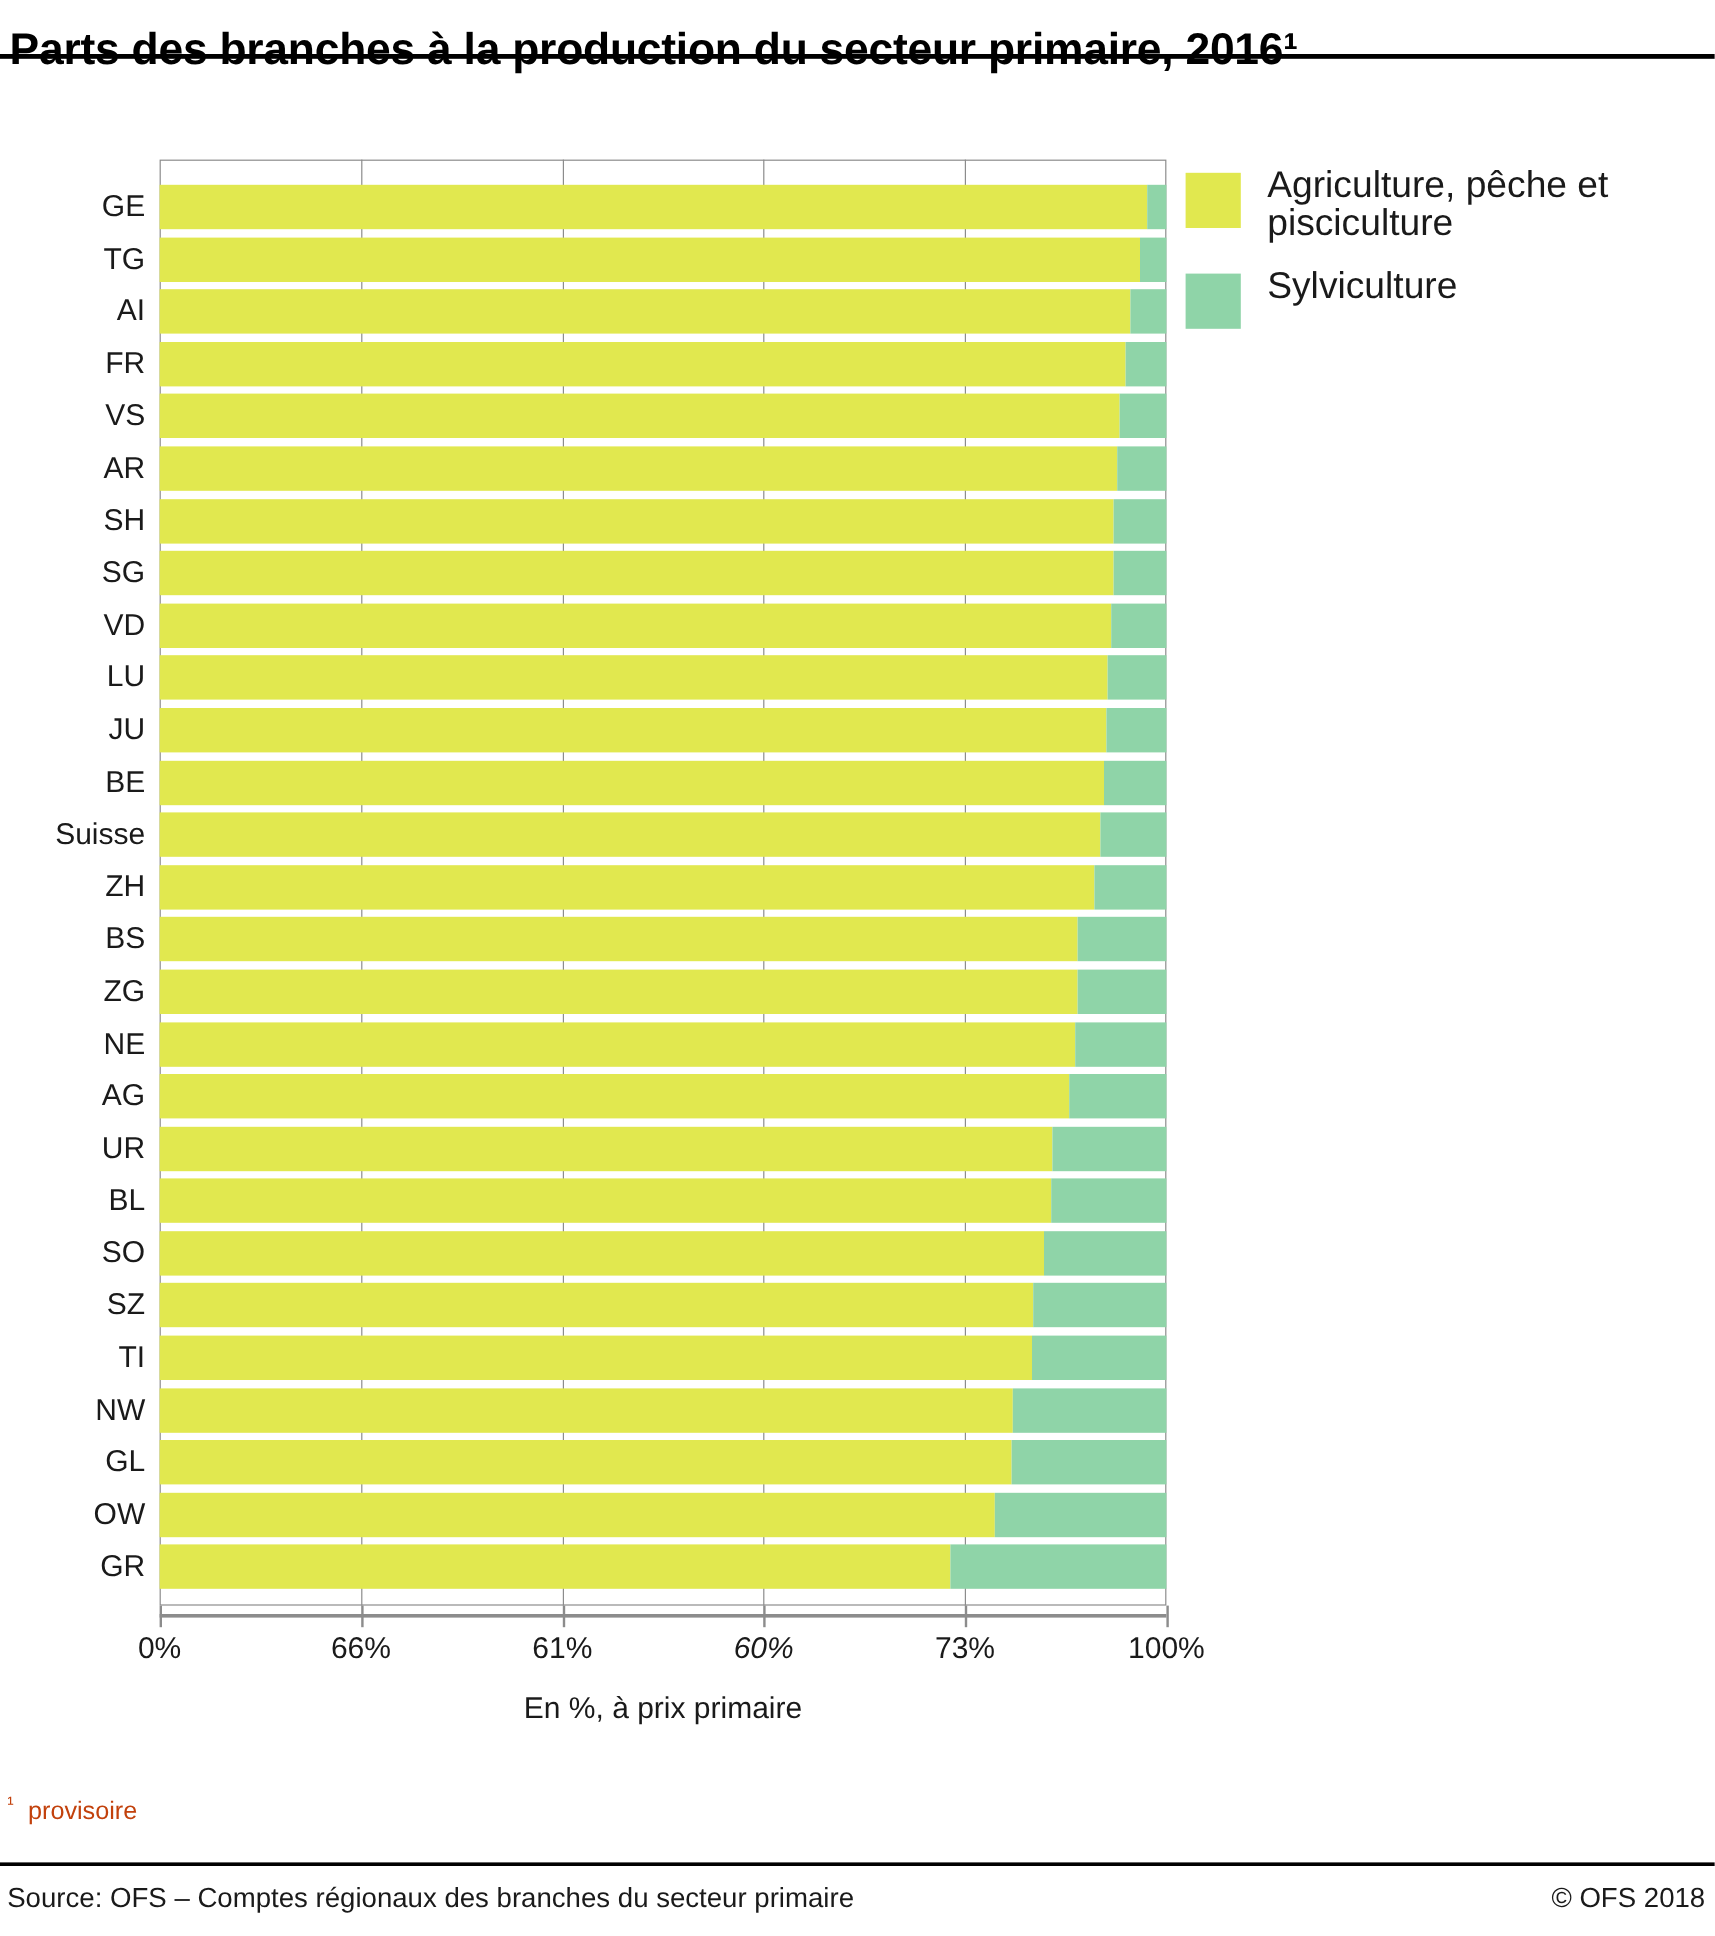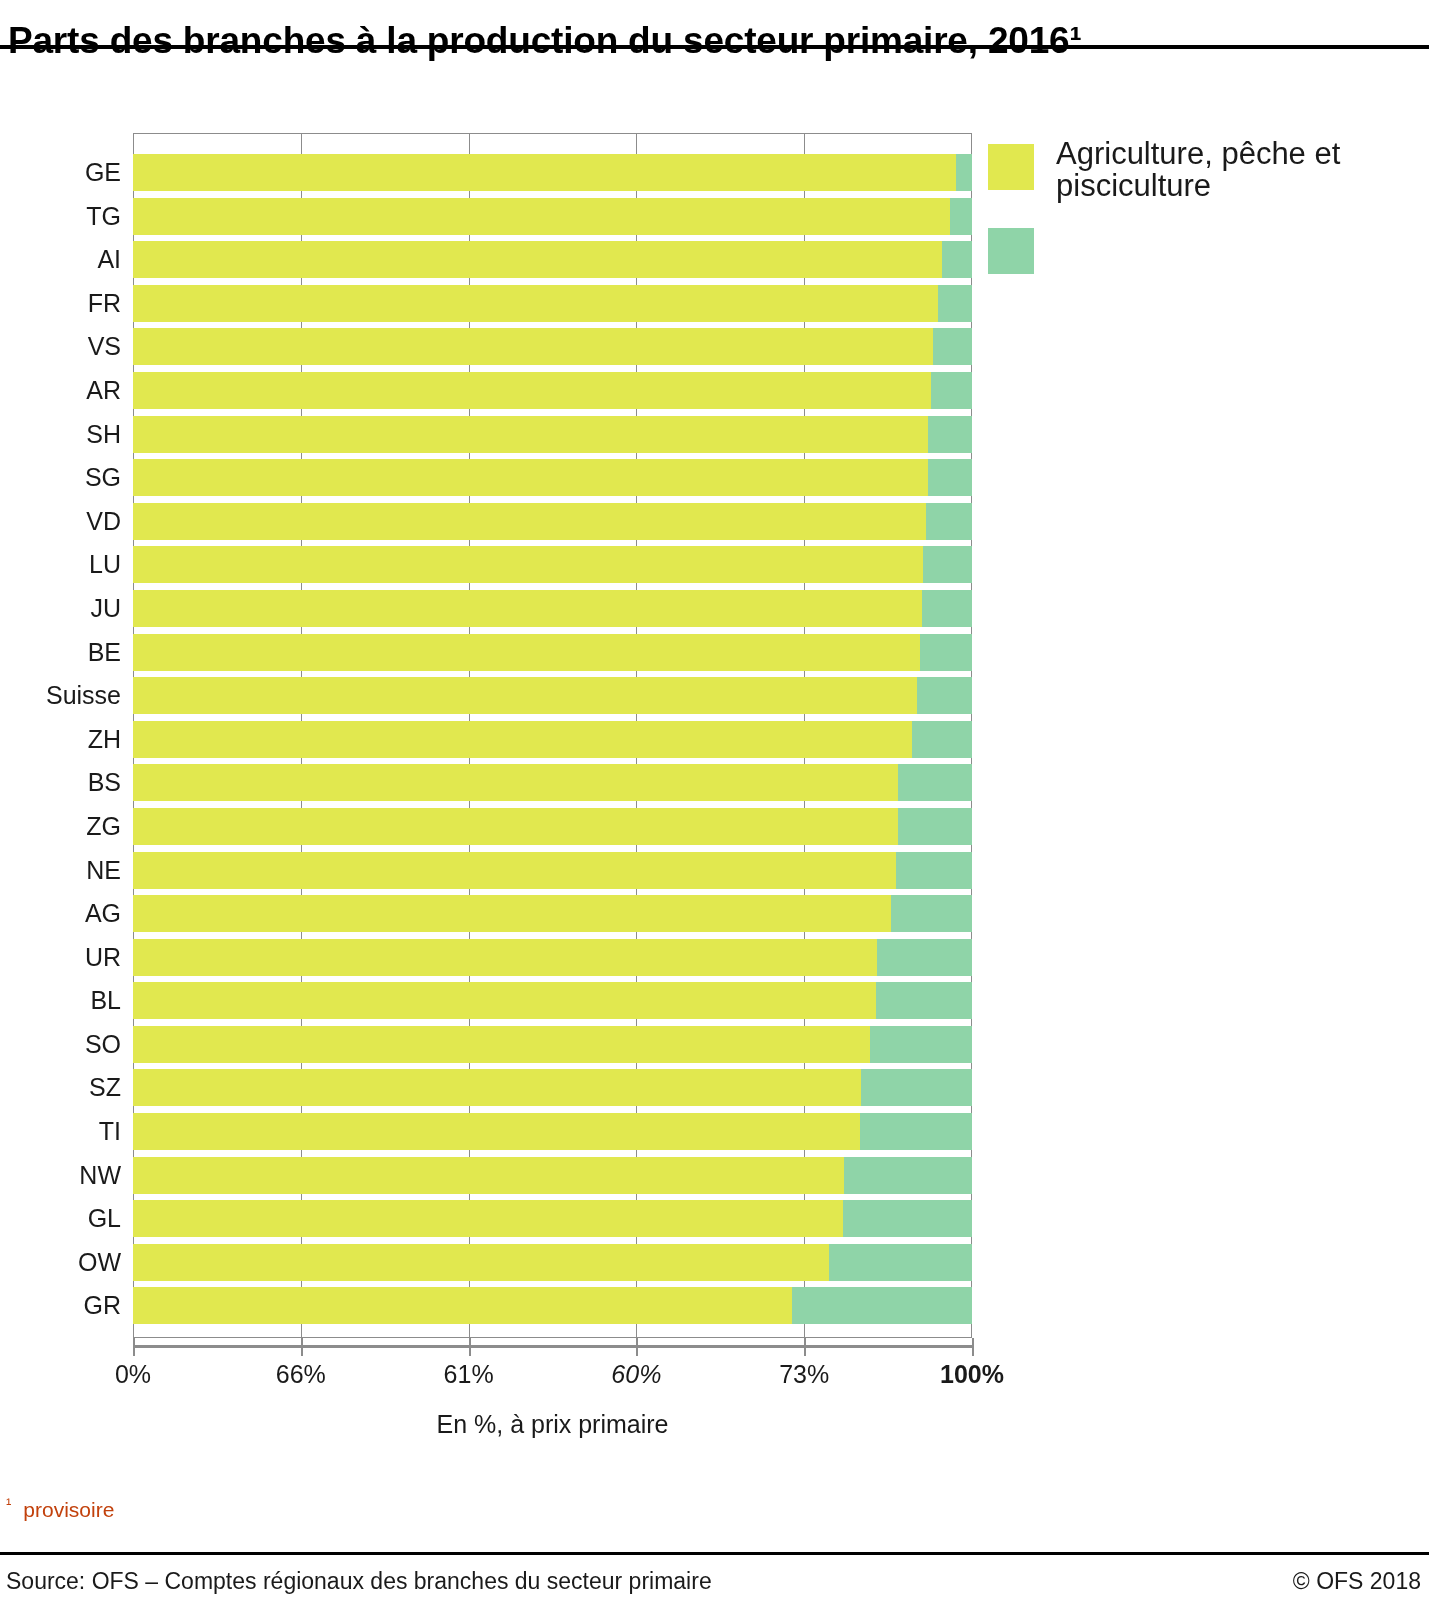--- a/index.html
+++ b/index.html
@@ -358,31 +358,32 @@
     <div class="xticklabel" style="left: 133px;">0%</div>
     <div class="xtick" style="left: 300.8px;"></div>
     <div class="xticklabel" style="left: 300.8px;">66%</div>
     <div class="xtick" style="left: 468.6px;"></div>
     <div class="xticklabel" style="left: 468.6px;">61%</div>
     <div class="xtick" style="left: 636.4px;"></div>
     <div class="xticklabel" style="left: 636.4px; font-style: italic;">60%</div>
     <div class="xtick" style="left: 804.2px;"></div>
     <div class="xticklabel" style="left: 804.2px;">73%</div>
     <div class="xtick" style="left: 972px;"></div>
-    <div class="xticklabel" style="left: 972px; font-weight: bold;">100%</div>
+    <div class="xticklabel" style="left: 972px;">100%</div>
   </div>
 <div id="xaxis-title">En %, à prix primaire</div>
 
 <div id="legend">
     <div class="legend-entry">
       <span class="legend-swatch" style="background: rgb(225, 232, 79);"></span>
       <div class="legend-label">Agriculture, pêche et pisciculture</div>
     </div>
     <div class="legend-entry">
       <span class="legend-swatch" style="background: rgb(143, 212, 168);"></span>
+      <div class="legend-label">Sylviculture</div>
     </div>
   </div>
 
 <div id="footnote">
   <span class="marker">¹</span><span>provisoire</span>
 </div>
 
 <div id="footer-rule"></div>
 <div id="source">Source: OFS – Comptes régionaux des branches du secteur primaire</div>
 <div id="copyright">© OFS  2018</div>

